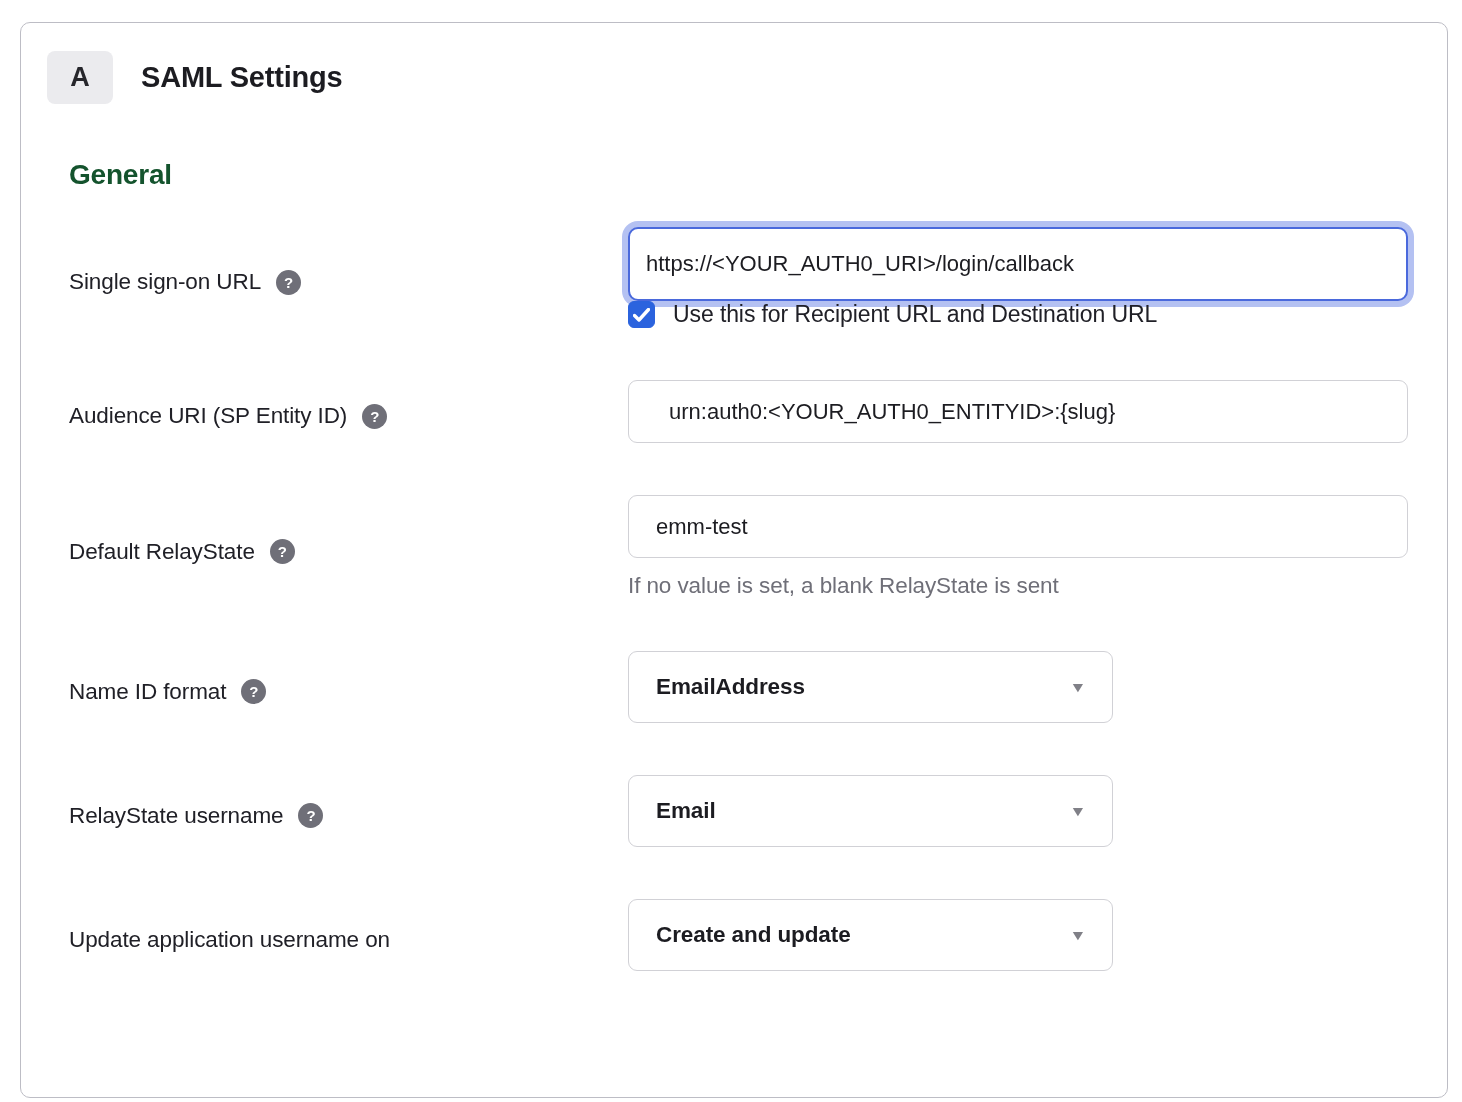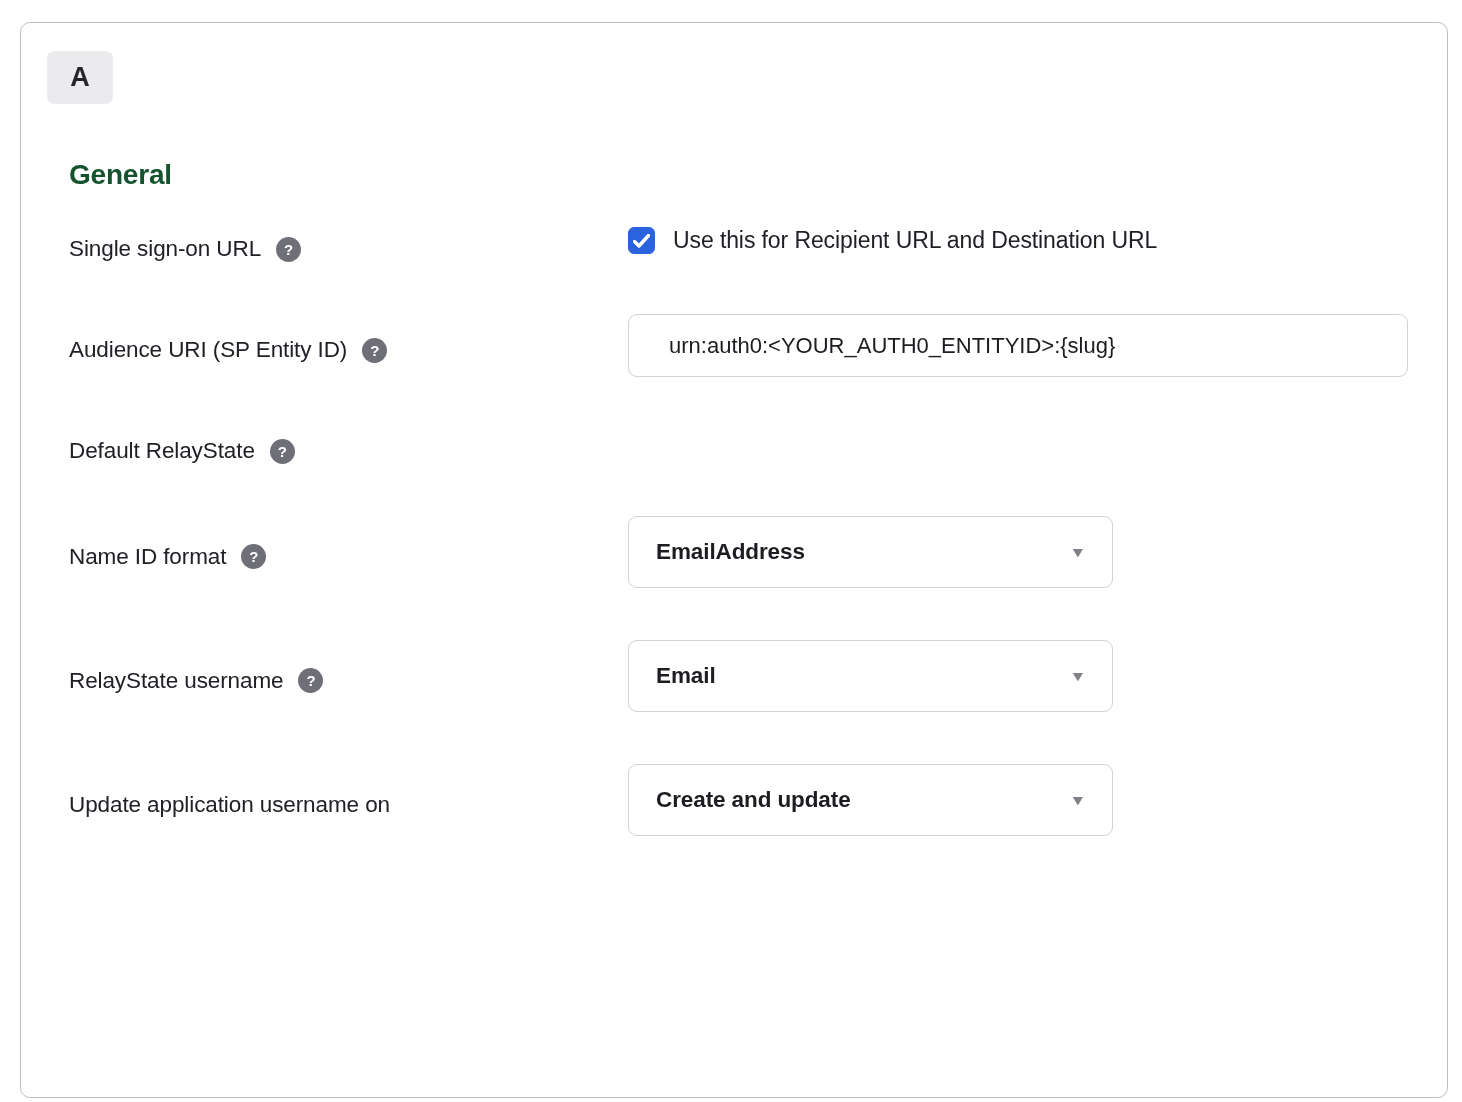--- a/index.html
+++ b/index.html
@@ -132,32 +132,34 @@
     user-select: none;
   }
 </style>
 </head>
 <body>
 
 <div class="card">
 
   <div class="header">
     <div class="badge">A</div>
+    <div class="title">SAML Settings</div>
   </div>
 
   <div class="section-heading">General</div>
 
   <div class="form">
 
     <div class="row">
       <div class="label-cell">
         <span class="field-label">Single sign-on URL</span>
         <span class="help-icon">?</span>
       </div>
       <div class="field-cell">
+        <input type="text" class="text-input focused" value="https://&lt;YOUR_AUTH0_URI&gt;/login/callback" style="">
         <div class="checkbox-row">
           <span class="checkbox checked">
             <svg width="17" height="14" viewBox="0 0 17 14" fill="none">
               <path d="M1.5 7.5 L6 12 L15.5 1.5" stroke="#ffffff" stroke-width="3.4" stroke-linecap="round" stroke-linejoin="round"></path>
             </svg>
           </span>
           <span class="checkbox-label">Use this for Recipient URL and Destination URL</span>
         </div>
       </div>
     </div>
@@ -170,20 +172,24 @@
       <div class="field-cell">
         <input type="text" class="text-input pad-40" value="urn:auth0:&lt;YOUR_AUTH0_ENTITYID&gt;:{slug}" style="">
       </div>
     </div>
 
     <div class="row">
       <div class="label-cell">
         <span class="field-label">Default RelayState</span>
         <span class="help-icon">?</span>
       </div>
+      <div class="field-cell">
+        <input type="text" class="text-input pad-27" value="emm-test" style="">
+        <div class="helper-text">If no value is set, a blank RelayState is sent</div>
+      </div>
     </div>
 
     <div class="row">
       <div class="label-cell">
         <span class="field-label">Name ID format</span>
         <span class="help-icon">?</span>
       </div>
       <div class="field-cell">
         <div class="select">
           <span class="select-value">EmailAddress</span>

